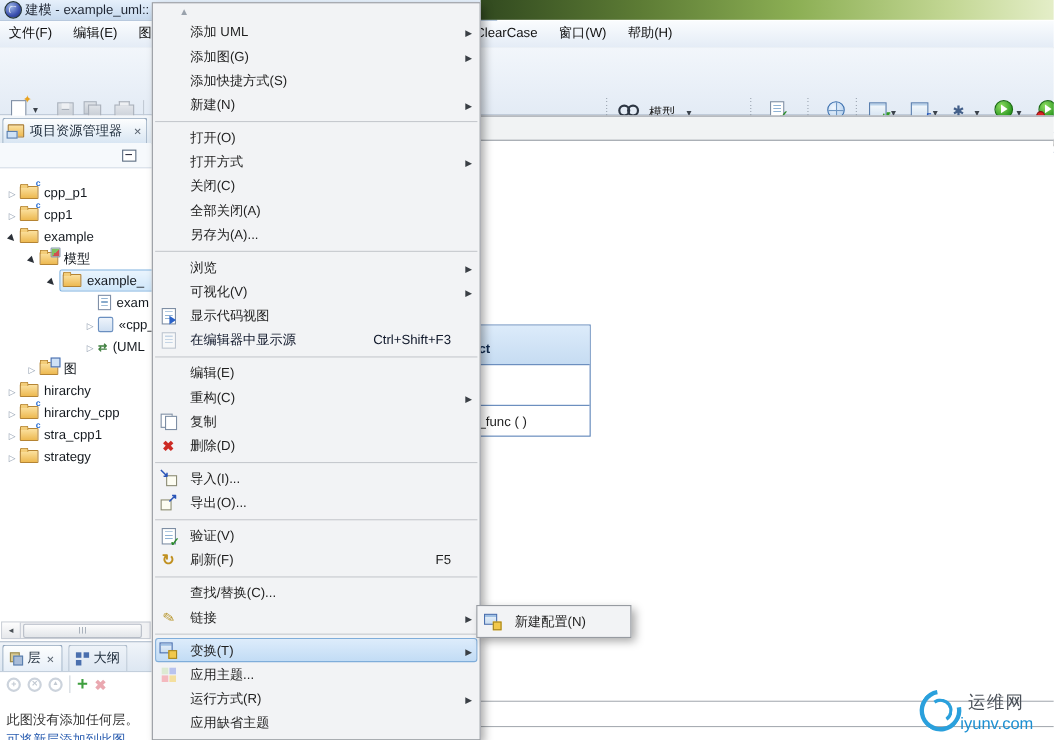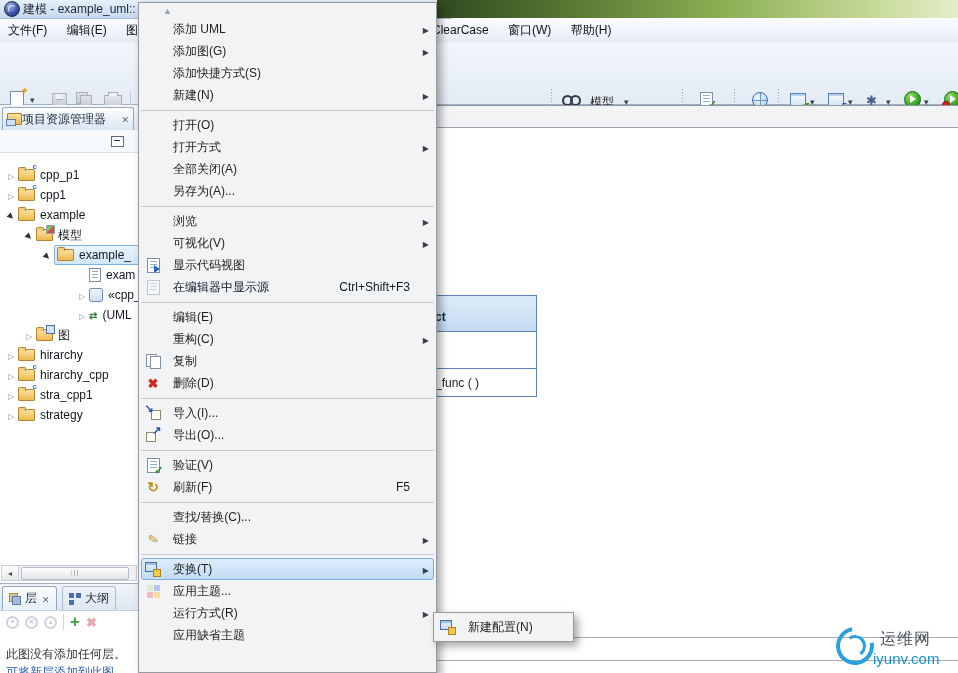--- a/index.html
+++ b/index.html
@@ -136,21 +136,21 @@
   
   .explorer{position:absolute;left:0;top:105px;width:138px;height:478px;background:#fff;overflow:hidden}
   .exp-head{position:absolute;left:0;top:0;width:100%;height:25px;
             background:linear-gradient(#f3f7fb,#dfe9f3);border-bottom:1px solid #b9c6d6}
   .exp-tab{position:absolute;left:2px;top:2px;width:132px;height:23px;box-sizing:border-box;
            background:linear-gradient(#fdfefe,#d9e6f3);border:1px solid #93a7bd;border-bottom:none;
            border-radius:3px 3px 0 0;display:flex;align-items:center;padding:0 4px}
   .ic-explorer{width:13px;height:10px;background:linear-gradient(#fbe1a0,#edb951);border:1px solid #a87a2e;
            border-radius:1px;position:relative;flex:0 0 13px}
   .ic-explorer:after{content:"";position:absolute;left:-2px;bottom:-2px;width:8px;height:5px;background:#cfe2f6;border:1px solid #5a7fae}
-  .exp-tab .tabtxt{font-size:12px;color:#22303f;white-space:nowrap;overflow:hidden}
+  .exp-tab .tabtxt{margin-left:5px;font-size:12px;color:#22303f;white-space:nowrap;overflow:hidden}
   .ic-x:before{content:"✕";font-size:9px;color:#5a6470}
   .exp-sub{position:absolute;left:0;top:25px;width:100%;height:22px;background:#f6f9fc;border-bottom:1px solid #d6dfe8}
   .ic-collapse{position:absolute;right:14px;top:6px;width:11px;height:9px;border:1px solid #5a6b80;background:#fff}
   .ic-collapse:before{content:"";position:absolute;left:2px;top:3px;width:6px;height:1px;background:#334}
   .ic-collapse:after{content:"";position:absolute;right:-4px;top:-4px;width:10px;height:8px;border:1px solid #5a6b80;background:#fff;z-index:-1}
 
   .tree{position:absolute;left:0;top:50px;width:100%;padding-top:10px}
   .trow{height:20px;display:flex;align-items:center;white-space:nowrap;position:relative}
   .l0{padding-left:4px}.l1{padding-left:22px}.l2{padding-left:40px}.l3{padding-left:75px}
   .texp{width:14px;flex:0 0 14px;text-align:center}
@@ -241,21 +241,21 @@
   .mi .lbl{margin-left:10px;position:relative;white-space:nowrap}
   .mi .acc{margin-left:auto;margin-right:18px;position:relative;white-space:nowrap}
   .mi .arr{position:absolute;right:7px;top:50%;transform:translateY(-50%)}
   .arr:before{content:"▶";font-size:8px;color:#3a3f45}
   .mi.dis{color:#0f172a}
   .mi.hl:before{content:"";position:absolute;left:2px;right:2px;top:0;bottom:0;
         background:linear-gradient(#ddecfb,#c2dcf5);border:1px solid #7fadda;border-radius:3px;box-sizing:border-box}
   .msep{height:8px;display:flex;align-items:center;padding:0 2px}
   .msep:before{content:"";flex:1;height:1px;background:#c6c9ce}
 
-  .submenu{position:absolute;left:433px;top:612px;width:141px;box-sizing:border-box;padding:2px 0;
+  .submenu{position:absolute;left:433px;top:550px;width:141px;box-sizing:border-box;padding:2px 0;
         background:#f2f3f5;border:1px solid #979ba1;box-shadow:4px 4px 8px rgba(0,0,0,.35);z-index:60}
   .submenu .mi{height:24px}
 </style>
 </head>
 <body>
 
 <div class="screen">
 
   <div class="titlebar">
     <span class="appico"></span>
@@ -547,20 +547,24 @@
         <span class="ico"></span>
         <span class="lbl">打开(O)</span>
       </div>
     <div class="mi">
         <span class="ico"></span>
         <span class="lbl">打开方式</span>
         <span class="arr"></span>
       </div>
     <div class="mi">
         <span class="ico"></span>
+        <span class="lbl">关闭(C)</span>
+      </div>
+    <div class="mi">
+        <span class="ico"></span>
         <span class="lbl">全部关闭(A)</span>
       </div>
     <div class="mi">
         <span class="ico"></span>
         <span class="lbl">另存为(A)...</span>
       </div>
     <div class="msep"></div>
     <div class="mi">
         <span class="ico"></span>
         <span class="lbl">浏览</span>

